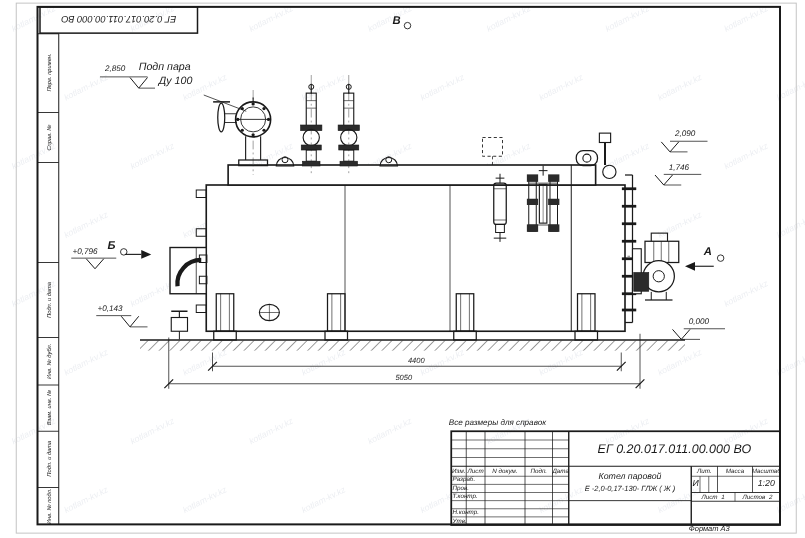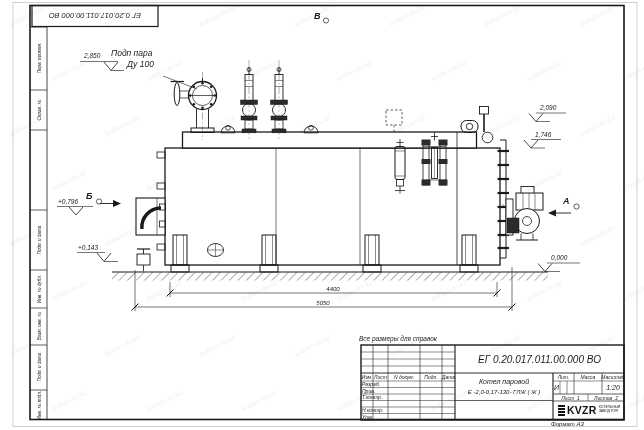--- a/index.html
+++ b/index.html
@@ -423,21 +423,13 @@
   <div class="cell" style="left:553px;top:381px;width:7px;height:13px;font-size:7px;">И</div>
   <div class="cell" style="left:602px;top:381px;width:22px;height:13px;font-size:7px;">1:20</div>
   <div class="cell tb" style="left:553px;top:394px;width:35px;height:7px;gap:3px;">
     <span>Лист</span>
       <span>1</span>
   </div>
   <div class="cell tb" style="left:588px;top:394px;width:36px;height:7px;gap:3px;">
     <span>Листов</span>
       <span>2</span>
   </div>
-  <div id="logo">
-    <span class="bars"></span>
-    <span class="kv">KVZR</span>
-    <span class="sub">
-      <span>КОТЕЛЬНЫЙ</span><br>
-      <span>ЗАВОД РЭП</span>
-    </span>
-  </div>
 </div>
 
 </body></html>

